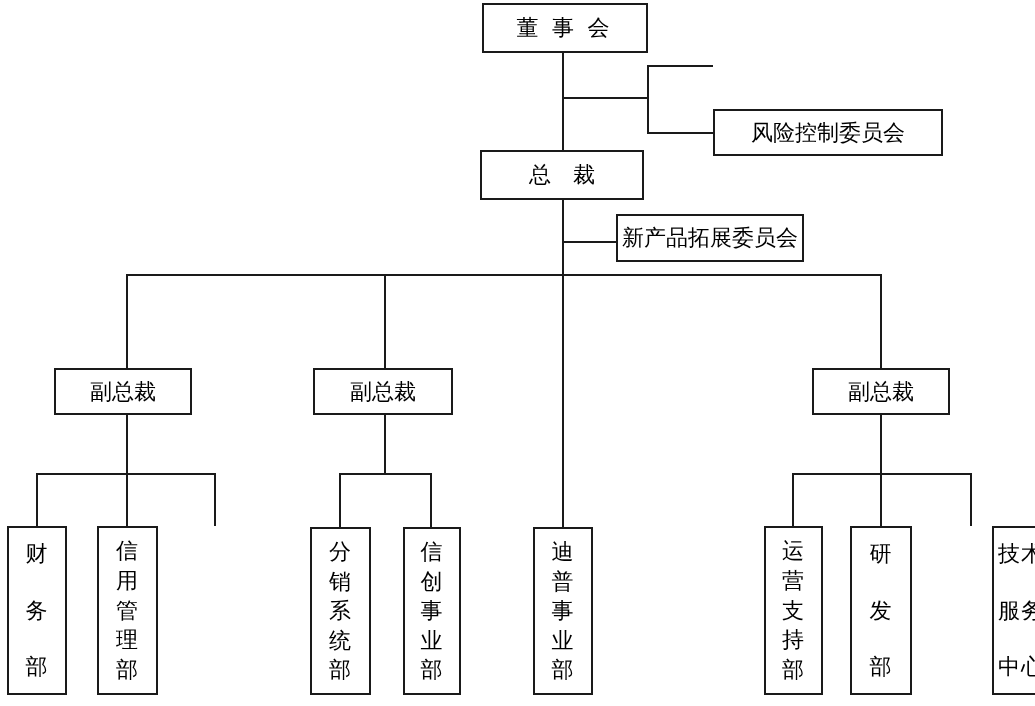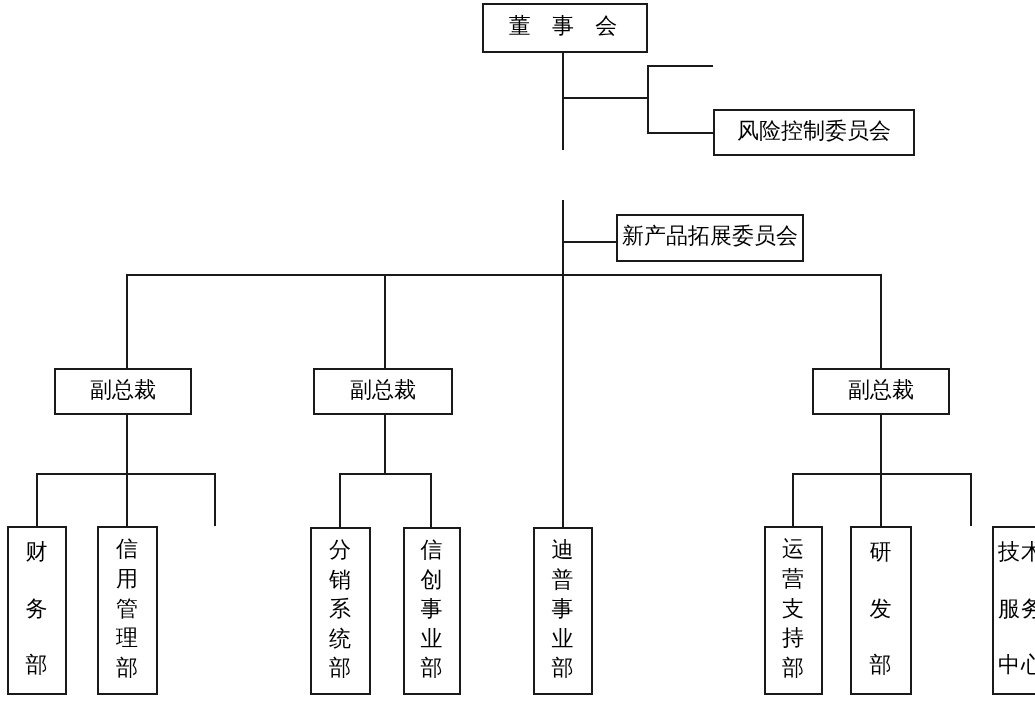--- a/index.html
+++ b/index.html
@@ -5,21 +5,21 @@
   html, body {
     margin: 0;
     padding: 0;
     background: #ffffff;
   }
   .canvas {
     position: relative;
     width: 1035px;
     height: 706px;
     background: #ffffff;
-    font-family: Liberation Mono, monospace;
+    font-family: Liberation Serif, serif;
     color: #000000;
     overflow: hidden;
   }
   .node {
     position: absolute;
     box-sizing: border-box;
     border: 2px solid #1a1a1a;
     background: #ffffff;
     display: flex;
     align-items: center;
@@ -71,22 +71,23 @@
   <div class="line" style="left:430px; top:474px; width:2px; height:53px;"></div>
   <div class="line" style="left:880px; top:415px; width:2px; height:59px;"></div>
   <div class="line" style="left:792px; top:473px; width:180px; height:2px;"></div>
   <div class="line" style="left:792px; top:474px; width:2px; height:52px;"></div>
   <div class="line" style="left:880px; top:474px; width:2px; height:52px;"></div>
   <div class="line" style="left:970px; top:474px; width:2px; height:52px;"></div>
 
   <div class="node" style="left:482px; top:3px; width:166px; height:50px; letter-spacing:4px;">董 事 会</div>
 
 
-  <div class="node" style="left:713px; top:109px; width:202px; height:47px;">风险控制委员会</div>
+  <div class="node" style="left:713px; top:109px; width:230px; height:47px;">风险控制委员会</div>
 
+  <div class="node" style="left:480px; top:150px; width:164px; height:50px;">总　裁</div>
 
   <div class="node" style="left:616px; top:214px; width:188px; height:48px;">新产品拓展委员会</div>
 
   <div class="node" style="left:54px; top:368px; width:138px; height:47px;">副总裁</div>
 
   <div class="node" style="left:313px; top:368px; width:140px; height:47px;">副总裁</div>
 
   <div class="node" style="left:812px; top:368px; width:138px; height:47px;">副总裁</div>
 
   <div class="node tall" style="left:7px; top:526px; width:60px; height:169px;">

